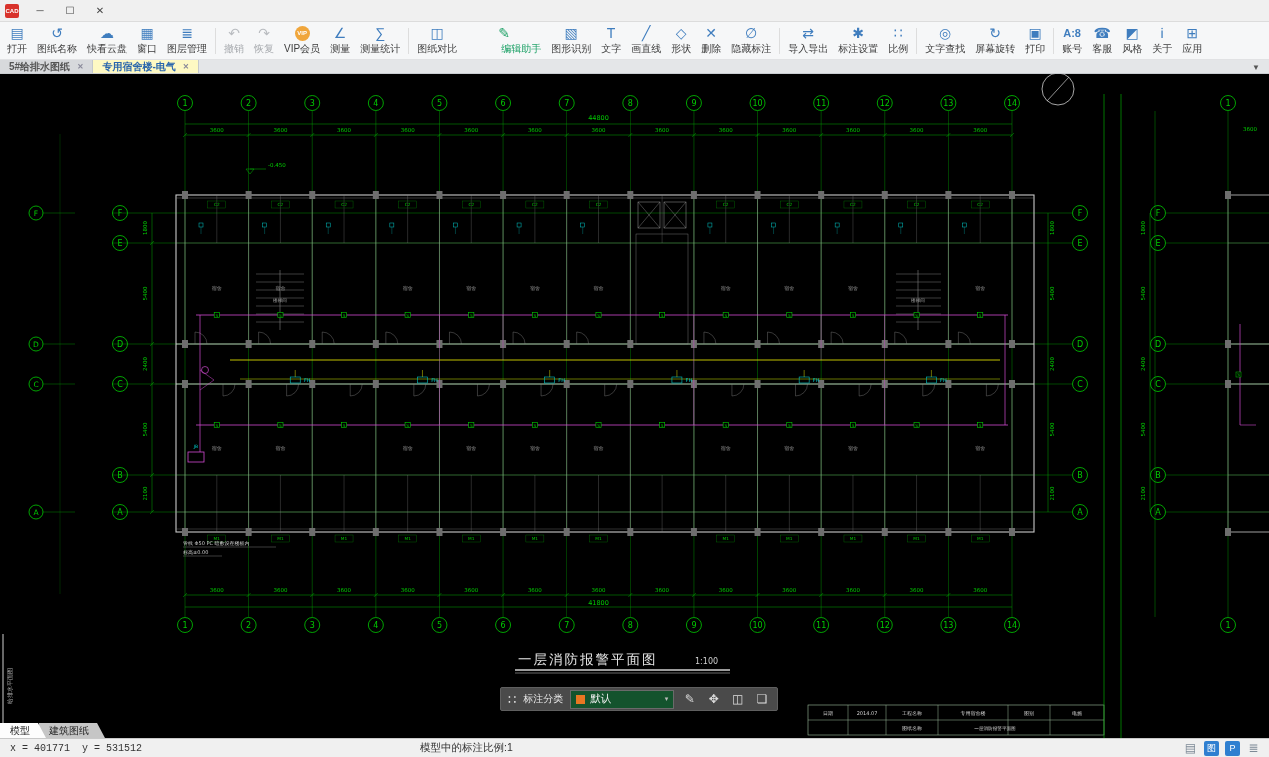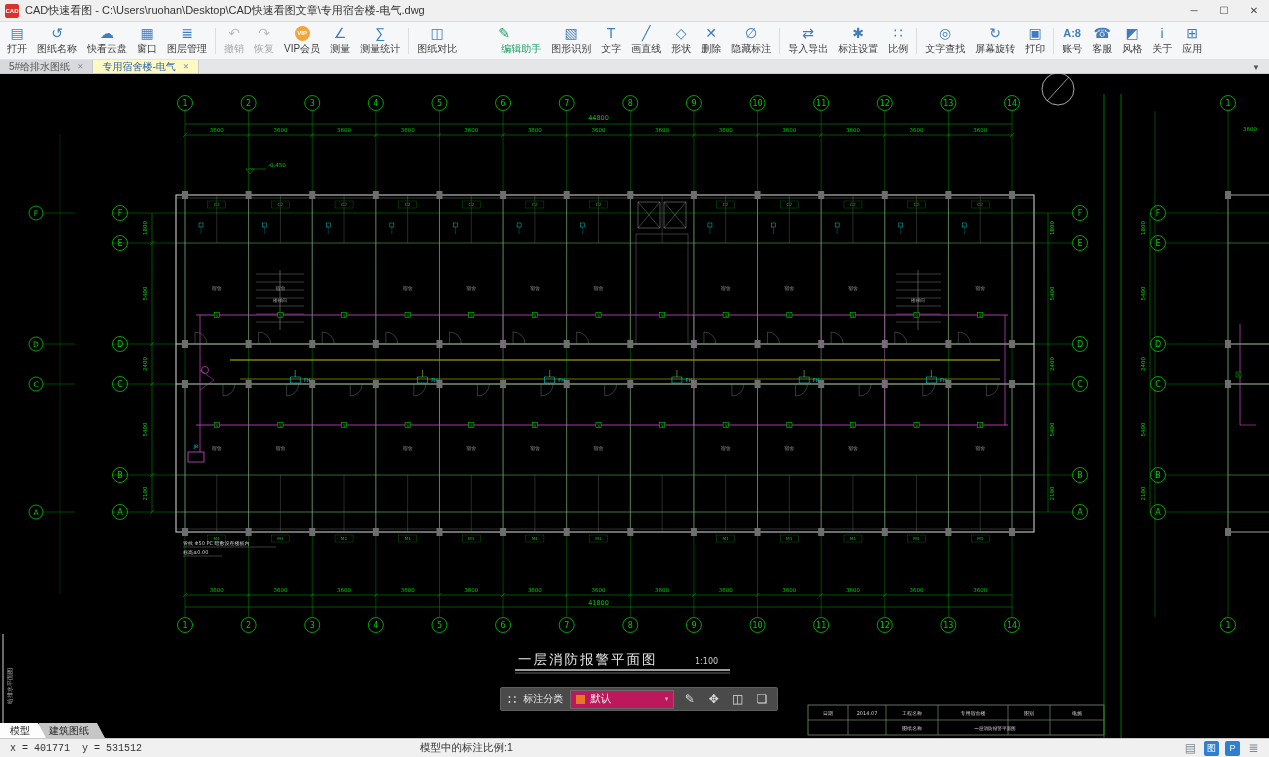--- a/index.html
+++ b/index.html
@@ -13,34 +13,34 @@
   
   .toolbar{height:38px;background:#f6f7f8;display:flex;align-items:center;border-bottom:1px solid #e1e2e4;box-sizing:border-box;padding-left:2px;}
   .tbtn{display:flex;flex-direction:column;align-items:center;justify-content:center;padding:0 5px;height:36px;cursor:pointer;flex:none;}
   .ticon{font-size:14px;line-height:16px;height:16px;display:flex;align-items:center;justify-content:center;}
   .ticon.vip{background:#f0a63c;color:#fff;font-size:6px;font-weight:bold;width:15px;height:15px;border-radius:50%;}
   .ticon.smalltxt{font-size:11px;font-weight:bold;}
   .tlabel{font-size:10px;color:#3c3c3c;white-space:nowrap;margin-top:1px;}
   .tsep{width:1px;background:#ddd;height:26px;margin:0 3px;flex:none;}
   
   .tabbar{height:14px;background:#e4e6e8;display:flex;align-items:flex-end;border-bottom:1px solid #c9cdd1;box-sizing:border-box;position:relative;}
-  .doctab{display:flex;align-items:center;gap:7px;padding:0 9px;font-size:10px;height:13px;border-right:1px solid #c4c8cc;background:#d7d9dc;color:#555;cursor:pointer;white-space:nowrap;}
+  .doctab{display:flex;align-items:center;gap:7px;padding:0 9px;font-size:10px;height:13px;border-right:1px solid #c4c8cc;background:#d7d9dc;color:#555;cursor:pointer;white-space:nowrap;font-weight:bold;}
   .doctab.active{background:#fef9c3;color:#2a66ad;}
   .doctab .close{font-size:7.5px;color:#889;}
   .tab-caret{position:absolute;right:9px;bottom:1px;font-size:8px;color:#555;cursor:pointer;}
   
   .canvas{position:relative;width:1269px;height:664px;background:#000;}
   #cad-svg{position:absolute;left:0;top:0;width:1269px;height:664px;}
   #cad-svg text{font-family:"DejaVu Sans","Liberation Sans",sans-serif;}
   
   .floatbar{position:absolute;left:500px;top:613px;height:24px;background:#4a4a4a;border:1px solid #5f5f5f;
     display:flex;align-items:center;padding:0 7px;gap:7px;border-radius:2px;z-index:4;box-sizing:border-box;}
   .fb-grid{color:#e8e8e8;font-size:13px;}
   .fb-label{color:#e8e8e8;font-size:10px;white-space:nowrap;}
-  .fb-select{background:#be185d;border:1px solid #6a6a6a;height:17px;display:flex;align-items:center;gap:5px;
+  .fb-select{background:#14532d;border:1px solid #6a6a6a;height:17px;display:flex;align-items:center;gap:5px;
     padding:0 5px;width:92px;color:#eee;font-size:10.5px;cursor:pointer;}
   .fb-swatch{width:9px;height:9px;flex:none;}
   .fb-caret{margin-left:auto;font-size:7px;color:#bbb;}
   .fb-btn{color:#ddd;font-size:12px;width:17px;text-align:center;cursor:pointer;}
   
   .model-tabs{position:absolute;left:0;bottom:0;height:15px;display:flex;z-index:5;align-items:flex-end;}
   .mtab{font-size:10px;line-height:15px;padding:0 16px 0 10px;background:#c6c6c6;color:#222;cursor:pointer;
     clip-path:polygon(0 0,calc(100% - 8px) 0,100% 100%,0 100%);margin-right:-7px;}
   .mtab.active{background:#fdfdfd;z-index:2;}
   
@@ -50,21 +50,20 @@
   .status-icons{margin-left:auto;margin-right:8px;display:flex;gap:6px;align-items:center;}
   .sicon{width:15px;height:15px;display:flex;align-items:center;justify-content:center;border-radius:2px;cursor:pointer;}
   .sicon.gray{color:#7d8a96;font-size:12px;}
   .sicon.blue{background:#2f7fd0;color:#fff;font-size:9px;}
 </style>
 </head>
 <body>
 
 <div class="titlebar">
   <span class="app-logo">CAD</span>
-  <span class="title-text">CAD快速看图 - C:\Users\ruohan\Desktop\CAD快速看图文章\专用宿舍楼-电气.dwg</span>
   <span class="win-btn">─</span>
   <span class="win-btn">☐</span>
   <span class="win-btn">✕</span>
 </div>
 
 <div class="toolbar">
     <div class="tbtn">
       <span class="ticon" style="color: rgb(63, 125, 190);">▤</span>
       <span class="tlabel">打开</span>
     </div>

